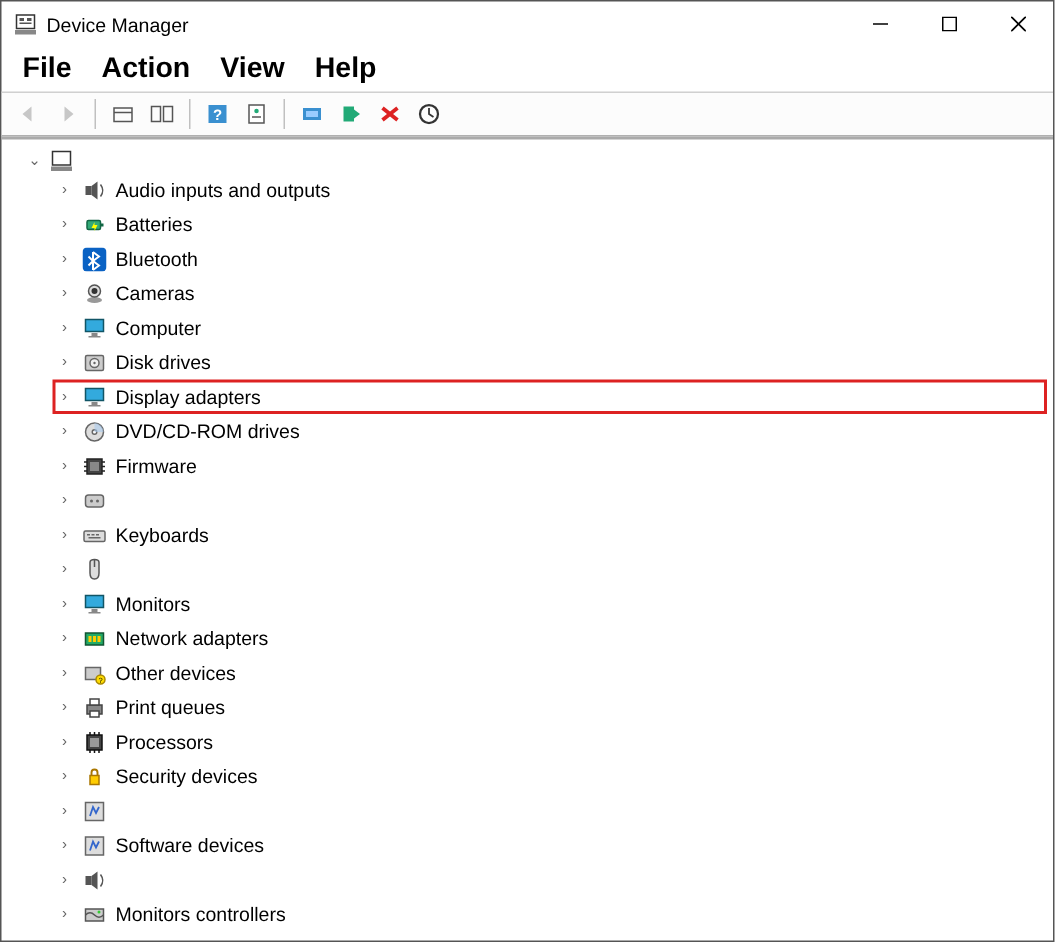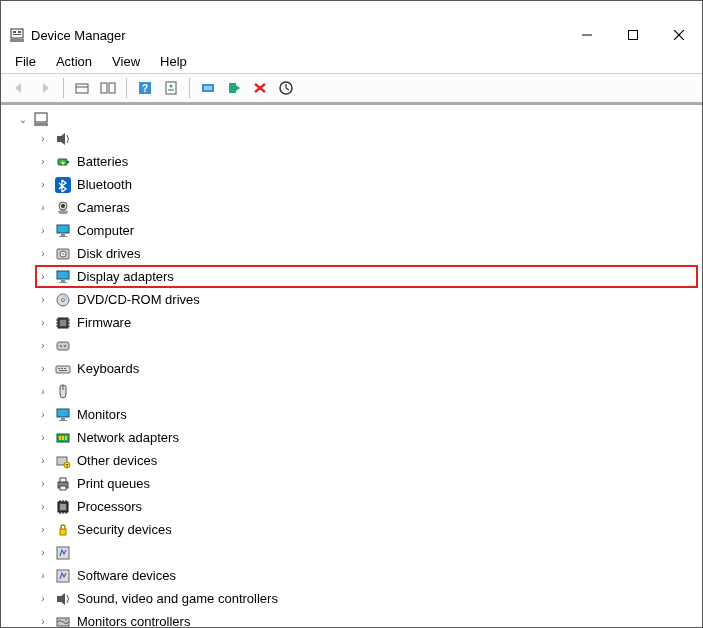--- a/index.html
+++ b/index.html
@@ -1,23 +1,23 @@
 <!DOCTYPE html>
 <html><head>
   <meta charset="utf-8">
   <style>
     * { margin: 0; padding: 0; box-sizing: border-box; font-family: "Segoe UI", Tahoma, sans-serif; }
     body { width: 703px; height: 628px; background: #fff; border: 1px solid #555; overflow: hidden; font-size: 13px; color: #000; }
-    .titlebar { display: flex; align-items: center; height: 30px; padding: 0 0 0 8px; margin-top: 19px; }
+    .titlebar { display: flex; align-items: center; height: 30px; padding: 0 0 0 8px; }
     .titlebar .icon { width: 16px; height: 16px; margin-right: 6px; display:flex; align-items:center; justify-content:center; }
     .titlebar .title { flex: 1; font-size: 13px; }
     .winbtns { display: flex; height: 100%; }
     .winbtn { width: 46px; display:flex; align-items:center; justify-content:center; font-size: 14px; cursor: default; }
     .menubar { display:flex; padding: 2px 6px; gap: 4px; }
-    .menuitem { padding: 2px 8px; font-size: 13px; cursor: default; }
+    .menuitem { padding: 2px 8px; font-size: 19px; cursor: default; font-weight: bold; }
     .toolbar { display:flex; align-items:center; padding: 3px 6px 3px 6px; gap: 2px; border-top: 1px solid #d0d0d0; border-bottom: 1px solid #b0b0b0; background: #fcfcfc; height: 30px;}
     .tbtn { width: 24px; height: 22px; display:flex; align-items:center; justify-content:center; border: 1px solid transparent; }
     .tbtn.disabled { opacity: 0.45; }
     .tsep { width: 1px; height: 20px; background: #c0c0c0; margin: 0 4px; }
     .tree { padding: 6px 4px 6px 16px; height: calc(628px - 30px - 24px - 30px - 3px); overflow-y: auto; border-top: 2px solid #aaa;}
     .root { display:flex; align-items:center; gap: 4px; }
     .chev { width: 12px; font-size: 10px; color: #666; text-align:center; user-select:none; cursor:default;}
     .children { padding-left: 20px; }
     .node { display:flex; align-items:center; gap: 2px; height: 23px; }
     .node .chev { width:12px; }
@@ -145,20 +145,21 @@
   <div class="children" id="children">
       <div class="node">
         <span class="chev">›</span>
         <span class="nicon">
           <svg width="16" height="16" viewBox="0 0 16 16">
             <rect x="2" y="5" width="4" height="6" fill="#555"></rect>
             <path d="M6 5 L10 2 L10 14 L6 11 Z" fill="#555"></path>
             <path d="M12 4 Q15 8 12 12" fill="none" stroke="#555"></path>
           </svg>
         </span>
+        <span class="label">Audio inputs and outputs</span>
       </div>
       <div class="node">
         <span class="chev">›</span>
         <span class="nicon">
           <svg width="16" height="16" viewBox="0 0 16 16">
             <rect x="3" y="5" width="9" height="6" rx="1" fill="#3a7" stroke="#164"></rect>
             <rect x="12" y="7" width="2" height="2" fill="#164"></rect>
             <path d="M6 10 L8 6 L8 8 L10 8 L8 12 L8 10 Z" fill="#ff0"></path>
           </svg>
         </span>
@@ -369,21 +370,20 @@
       </div>
       <div class="node">
         <span class="chev">›</span>
         <span class="nicon">
           <svg width="16" height="16" viewBox="0 0 16 16">
             <rect x="2" y="5" width="4" height="6" fill="#555"></rect>
             <path d="M6 5 L10 2 L10 14 L6 11 Z" fill="#555"></path>
             <path d="M12 4 Q15 8 12 12" fill="none" stroke="#555"></path>
           </svg>
         </span>
-        <span class="label">Sound, video and game controllers</span>
       </div>
       <div class="node">
         <span class="chev">›</span>
         <span class="nicon">
           <svg width="16" height="16" viewBox="0 0 16 16">
             <rect x="2" y="4" width="12" height="8" fill="#ccc" stroke="#555"></rect>
             <path d="M2 8 Q5 5 8 8 Q11 11 14 8" fill="none" stroke="#555"></path>
             <circle cx="11" cy="6" r="1" fill="#3c3"></circle>
           </svg>
         </span>

